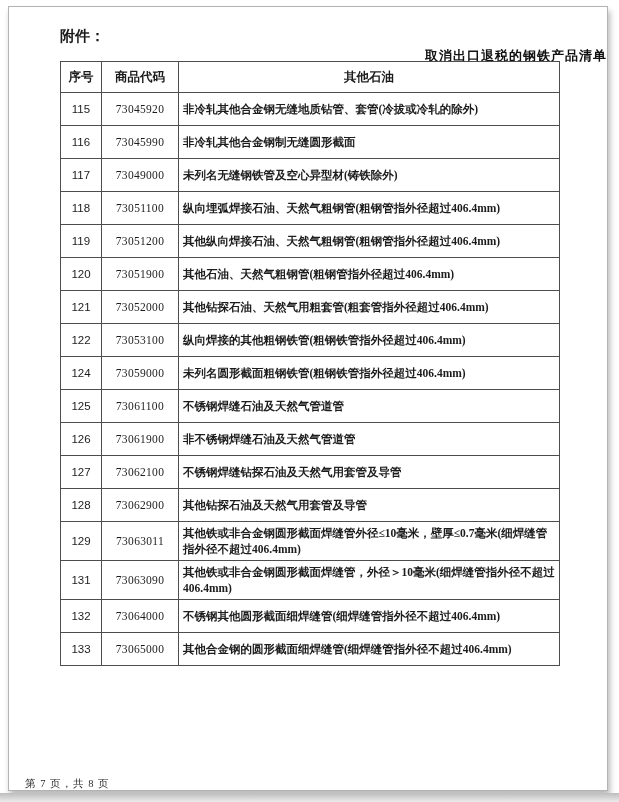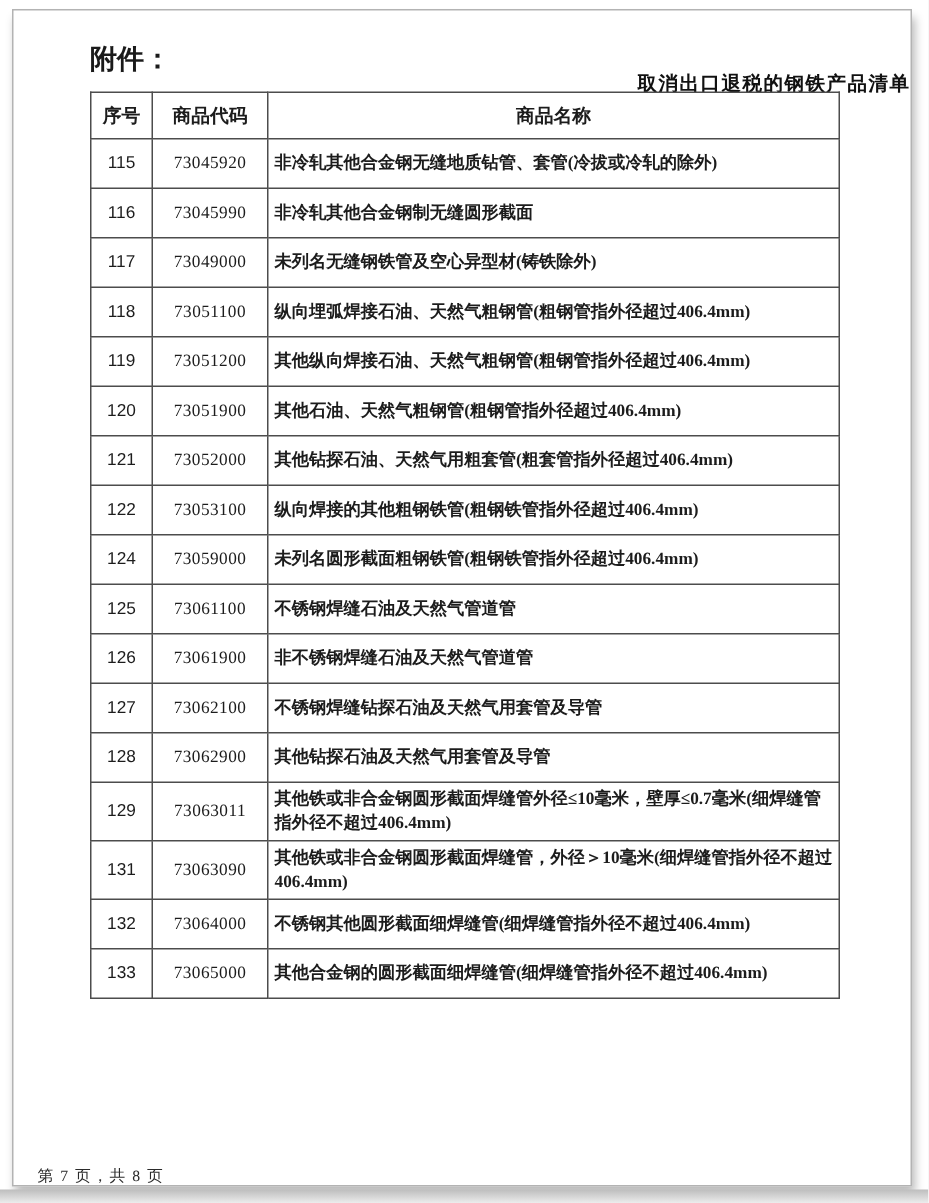--- a/index.html
+++ b/index.html
@@ -31,21 +31,21 @@
     left: 0;
     bottom: 0;
     width: 619px;
     height: 9px;
     background: linear-gradient(180deg, #bdbdbd 0%, #d9d9d9 60%, #ececec 100%);
   }
   .attachment-label {
     position: absolute;
     left: 51px;
     top: 20px;
-    font-size: 18px;
+    font-size: 15px;
     font-weight: bold;
     color: #1a1a1a;
     font-family: Liberation Mono, monospace;
   }
   .doc-title {
     position: absolute;
     left: 0;
     top: 40px;
     width: 100%;
     text-align: right;
@@ -129,21 +129,21 @@
     <table class="products">
       <colgroup>
         <col class="c-no">
         <col class="c-code">
         <col class="c-name">
       </colgroup>
       <thead>
         <tr>
           <th>序号</th>
           <th>商品代码</th>
-          <th>商品名称</th>
+          <th>其他石油</th>
         </tr>
       </thead>
       <tbody id="rows-body">
           <tr>
             <td class="cell-no">115</td>
             <td class="cell-code">73045920</td>
             <td class="cell-name">非冷轧其他合金钢无缝地质钻管、套管(冷拔或冷轧的除外)</td>
           </tr>
           <tr>
             <td class="cell-no">116</td>

